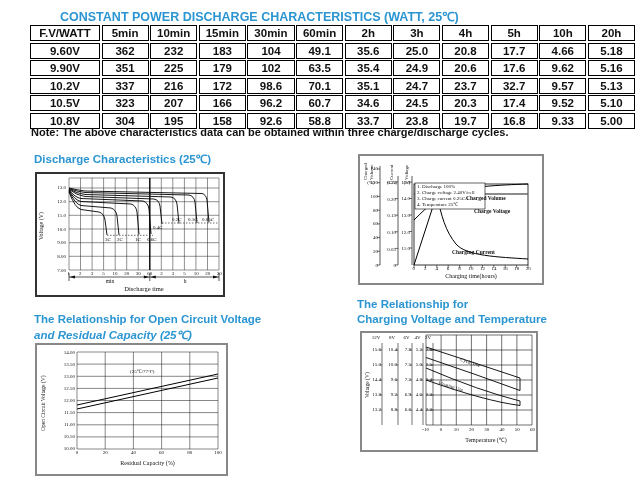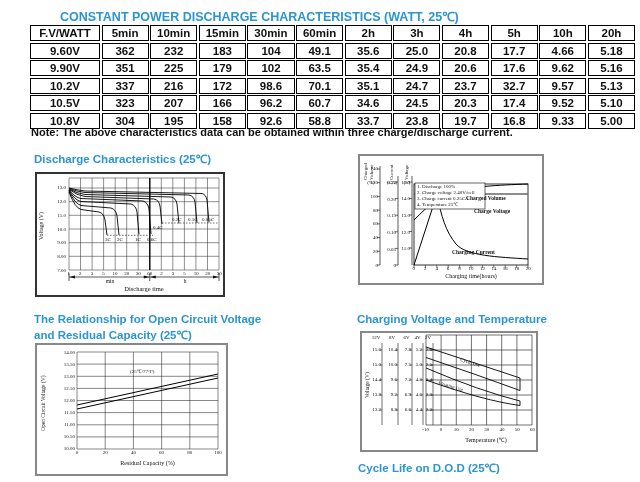--- a/index.html
+++ b/index.html
@@ -106,21 +106,21 @@
       <div>92.6</div>
       <div>58.8</div>
       <div>33.7</div>
       <div>23.8</div>
       <div>19.7</div>
       <div>16.8</div>
       <div>9.33</div>
       <div>5.00</div>
     </div>
 
-  <div class="abs note" style="left:31px;top:126px;">Note: The above characteristics data can be obtained within three charge/discharge current.</div>
+  <div class="abs note" style="left:31px;top:126px;">Note: The above characteristics data can be obtained within three charge/discharge cycles.</div>
 
   <div class="abs heading" style="left: 34px; top: 151px; color: rgb(43, 149, 210);">Discharge Characteristics (25℃)</div>
 
   <div class="abs" style="left:35px;top:172px;width:190px;height:125px;">
     <svg width="190" height="125" viewBox="0 0 190 125">
       <rect x="1" y="1" width="188" height="123" fill="#fff" stroke="#333" stroke-width="2"></rect>
       <g stroke="#222" stroke-width="0.5">
         <line x1="34" y1="6" x2="34" y2="98"></line>
           <line x1="45.5" y1="6" x2="45.5" y2="98"></line>
         <line x1="57.1" y1="6" x2="57.1" y2="98"></line>
@@ -314,21 +314,21 @@
         <span>12</span>
         <span>14</span>
         <span>16</span>
         <span>18</span>
         <span>20</span>
       </div>
     <div class="abs ser" style="left:56px;top:119px;width:114px;text-align:center;font-size:6px;">Charging time(hours)</div>
   </div>
 
   <div class="abs heading" style="left: 34px; top: 313px; color: rgb(43, 149, 210);">The Relationship for Open Circuit Voltage</div>
-  <div class="abs heading" style="left: 34px; top: 327px; color: rgb(43, 149, 210);">and Residual Capacity (25℃)</div>
+  <div class="abs heading" style="left: 34px; top: 327px; color: rgb(43, 149, 210); font-style: italic;">and Residual Capacity (25℃)</div>
 
   <div class="abs" style="left:35px;top:343px;width:193px;height:133px;">
     <svg width="193" height="133" viewBox="0 0 193 133">
       <rect x="1" y="1" width="191" height="131" fill="#fff" stroke="#888" stroke-width="2"></rect>
       <g stroke="#111" stroke-width="0.5">
         <line x1="42" y1="9" x2="42" y2="106"></line>
           <line x1="70.2" y1="9" x2="70.2" y2="106"></line>
         <line x1="98.4" y1="9" x2="98.4" y2="106"></line>
           <line x1="126.6" y1="9" x2="126.6" y2="106"></line>
         <line x1="154.8" y1="9" x2="154.8" y2="106"></line>
@@ -363,20 +363,21 @@
         <span>20</span>
         <span>40</span>
         <span>60</span>
         <span>80</span>
         <span>100</span>
       </div>
     <div class="abs cvlbl" style="left:95px;top:25px;">(25℃/77°F)</div>
     <div class="abs ser" style="left:42px;top:117px;width:141px;text-align:center;font-size:6px;">Residual Capacity (%)</div>
   </div>
 
+  <div class="abs heading" style="left: 357px; top: 298px; color: rgb(43, 149, 210);">The Relationship for</div>
   <div class="abs heading" style="left: 357px; top: 313px; color: rgb(43, 149, 210); text-align: center;">Charging Voltage and Temperature</div>
 
   <div class="abs" style="left:360px;top:331px;width:178px;height:121px;">
     <svg width="178" height="121" viewBox="0 0 178 121">
       <rect x="1" y="1" width="176" height="119" fill="#fff" stroke="#888" stroke-width="2"></rect>
       <g stroke="#111" stroke-width="0.6">
         <line x1="66" y1="4" x2="66" y2="94"></line>
           <line x1="81.1" y1="4" x2="81.1" y2="94"></line>
         <line x1="96.3" y1="4" x2="96.3" y2="94"></line>
           <line x1="111.4" y1="4" x2="111.4" y2="94"></line>
@@ -482,15 +483,14 @@
         <span>10</span>
         <span>20</span>
         <span>30</span>
         <span>40</span>
         <span>50</span>
         <span>60</span>
       </div>
     <div class="abs ser" style="left:80px;top:105px;width:92px;text-align:center;font-size:6px;">Temperature (℃)</div>
   </div>
 
-  <div class="abs heading" style="left: 358px; top: 460px; color: rgb(43, 149, 210);">Cycle Life on D.O.D (25℃)</div>
 
 </div>
 
 </body></html>

